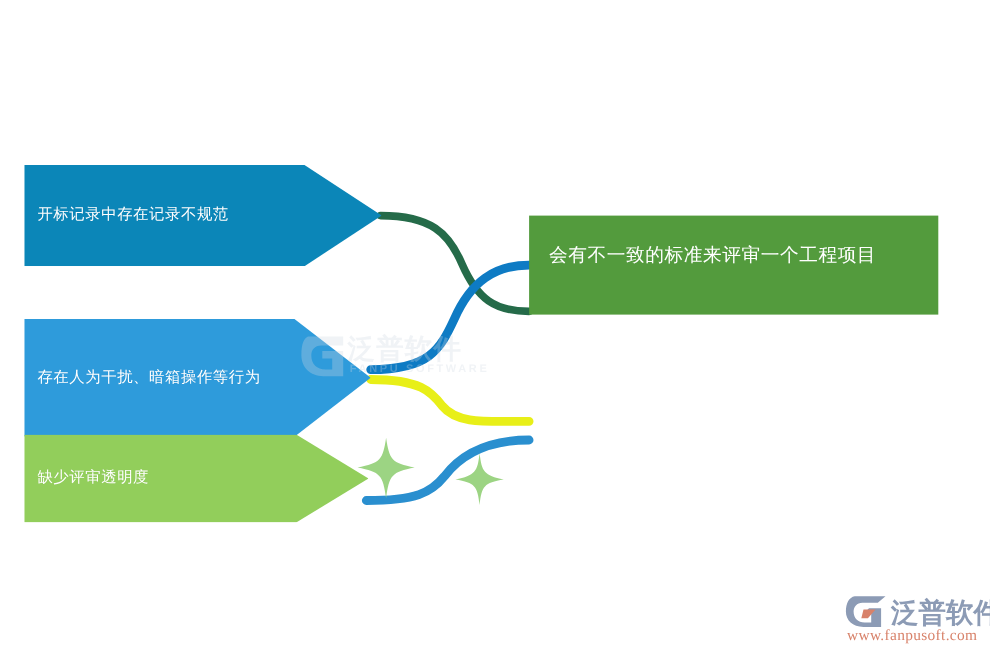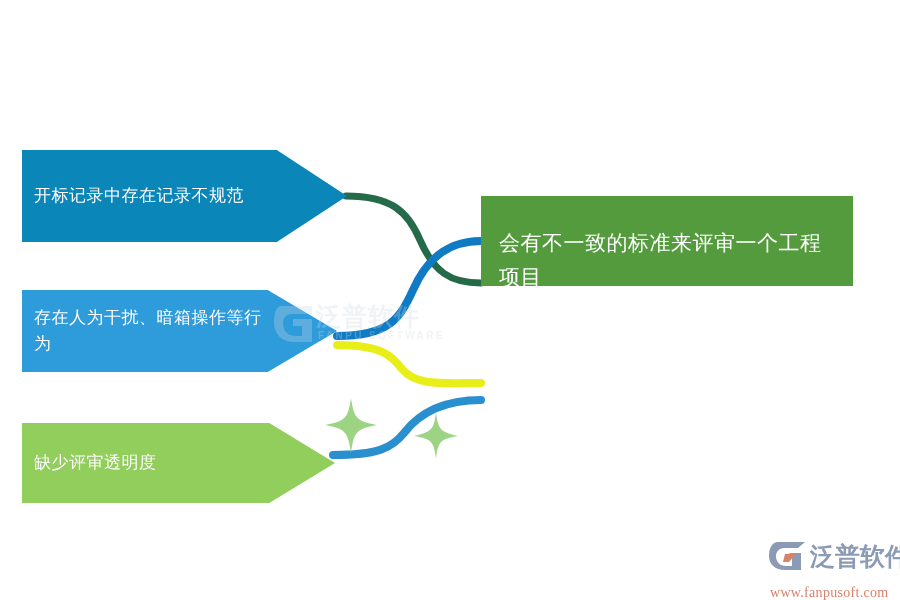--- a/index.html
+++ b/index.html
@@ -37,61 +37,60 @@
     display: flex;
     align-items: center;
     box-sizing: border-box;
     color: #ffffff;
   }
   .arrow .arrow-label {
     position: relative;
     z-index: 2;
     padding-left: 12px;
     padding-right: 64px;
-    font-size: 17px;
+    font-size: 14px;
     line-height: 1.55;
     letter-spacing: 0.5px;
     white-space: pre-line;
     text-shadow: 0 0 1px rgba(0,0,0,0.07);
   }
 
   #arrow-1 {
     left: 22px;  top: 150px;  width: 325px;  height: 92px;
     background: #0B86B8;
     -webkit-clip-path: polygon(0 0, 78.4% 0, 100% 50%, 78.4% 100%, 0 100%);
     clip-path: polygon(0 0, 78.4% 0, 100% 50%, 78.4% 100%, 0 100%);
   }
   #arrow-2 {
-    left: 22px;  top: 290px;  width: 315px;  height: 82px;
+    left: 22px;  top: 290px;  width: 315px;  height: 107px;
     background: #2E9BDB;
     -webkit-clip-path: polygon(0 0, 78% 0, 100% 50%, 78% 100%, 0 100%);
     clip-path: polygon(0 0, 78% 0, 100% 50%, 78% 100%, 0 100%);
   }
   #arrow-3 {
-    left: 22px;  top: 423px;  width: 313px;  height: 80px;
+    left: 22px;  top: 395px;  width: 313px;  height: 80px;
     background: #92CE5B;
     -webkit-clip-path: polygon(0 0, 79% 0, 100% 50%, 79% 100%, 0 100%);
     clip-path: polygon(0 0, 79% 0, 100% 50%, 79% 100%, 0 100%);
   }
 
   
   .result-box {
     position: absolute;
     display: flex;
     align-items: flex-start;
     box-sizing: border-box;
     color: #ffffff;
   }
   .result-box .box-label {
-    padding: 32px 18px 0 18px;
-    font-size: 21px;
+    padding: 22px 18px 0 18px;
+    font-size: 17px;
     line-height: 1.6;
     letter-spacing: 0.5px;
     white-space: pre-line;
-    font-family: Liberation Mono, monospace;
   }
   #result-box-1 {
     left: 481px; top: 196px; width: 372px; height: 90px;
     background: #539B3D;
   }
   #result-box-2 {
     left: 481px; top: 363px; width: 372px; height: 90px;
     background: #09A191;
   }
 
@@ -143,21 +142,21 @@
     left: 42px; top: 0px;
     font-family: "Liberation Sans", sans-serif;
     font-size: 25px;
     font-weight: bold;
     color: #8C9BB5;
     letter-spacing: 0px;
     white-space: nowrap;
   }
   #corner-logo .logo-url {
     position: absolute;
-    left: 2px; top: 45px;
+    left: 2px; top: 31px;
     font-family: "Liberation Serif", serif;
     font-size: 14px;
     color: #D8826A;
     letter-spacing: 0.3px;
     white-space: nowrap;
   }
 </style>
 </head>
 <body>
 

